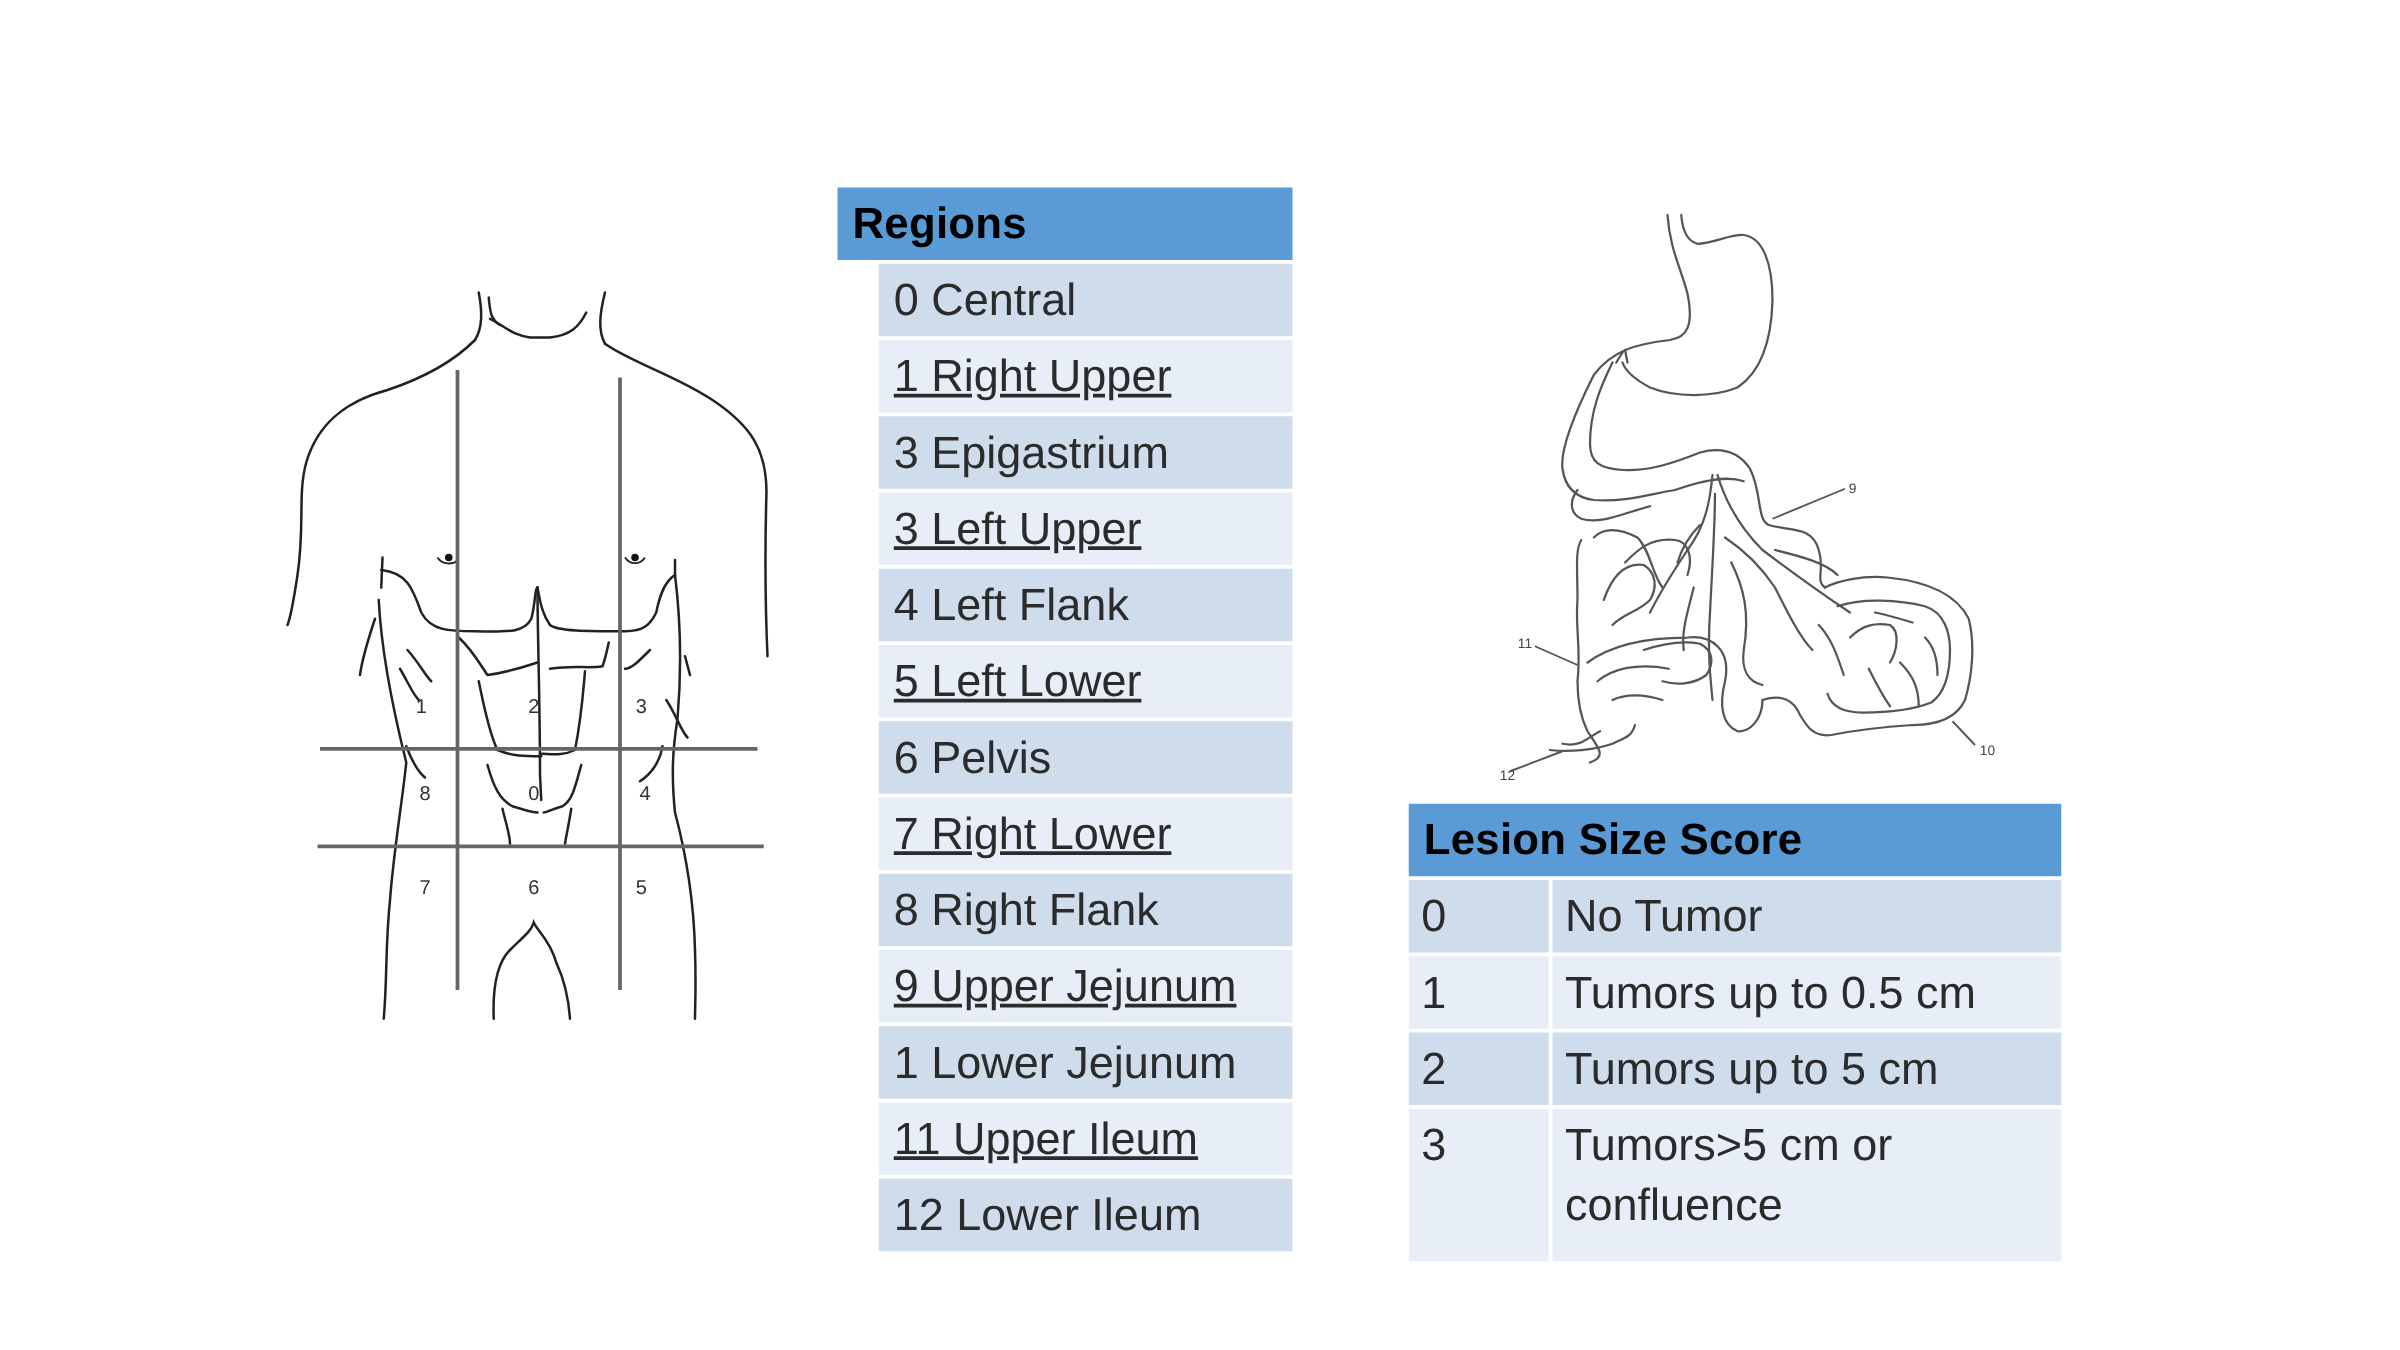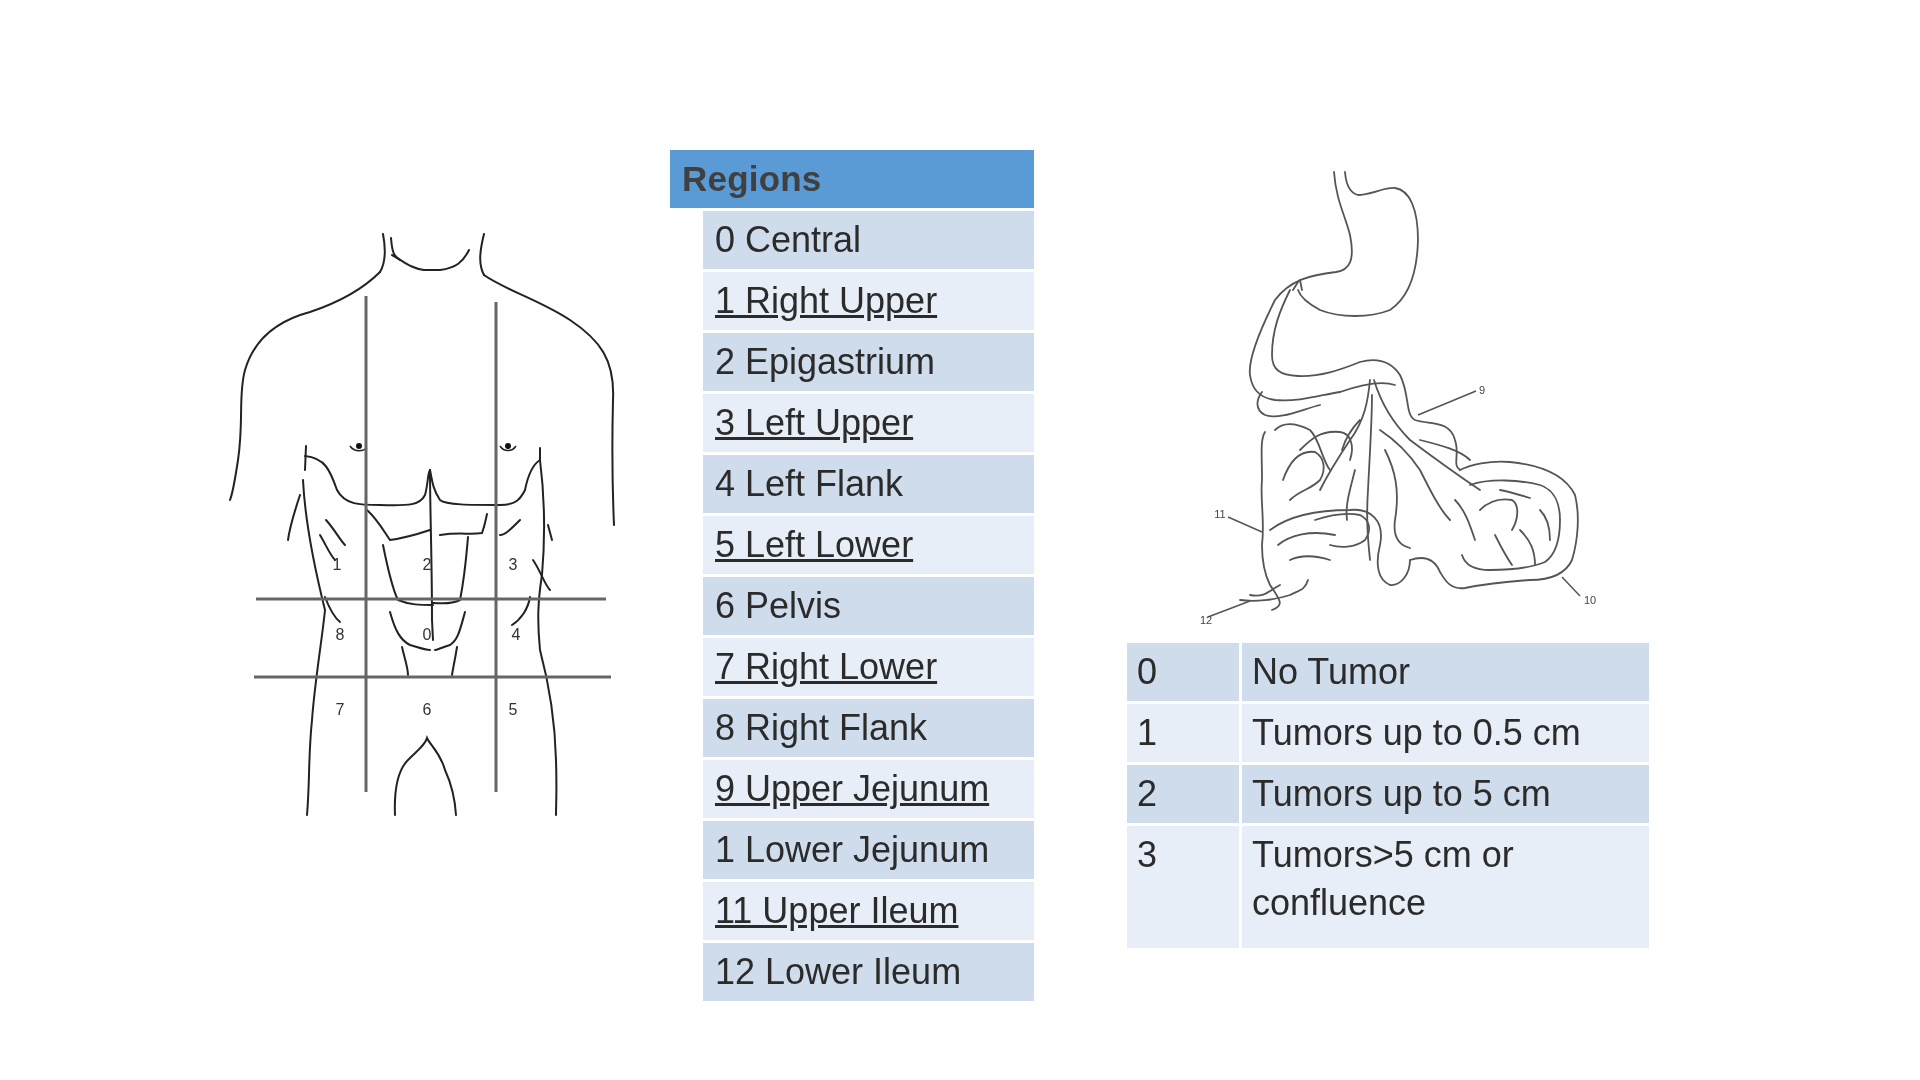--- a/index.html
+++ b/index.html
@@ -2,21 +2,21 @@
 <html><head>
 <meta charset="utf-8">
 <style>
   html, body { margin:0; padding:0; }
   body { width:1920px; height:1080px; background:#ffffff; position:relative; overflow:hidden;
          font-family:"Liberation Sans", "DejaVu Sans", sans-serif; }
   .fig { position:absolute; left:0; top:0; }
   .tbl { position:absolute; }
   .regions { left:670px; top:150px; width:364px; }
   .lesion { left:1127px; top:643px; width:522px; }
-  .hdr { background:#5b9bd5; color:#404040; font-weight:bold; font-size:35px;
+  .hdr { background:#5b9bd5; color:#000000; font-weight:bold; font-size:35px;
          height:58px; line-height:58px; padding-left:12px; box-sizing:border-box;
          margin-bottom:3px; letter-spacing:0.2px; }
   .row { height:58px; line-height:58px; font-size:36px; color:#2b2b2b;
          padding-left:12px; box-sizing:border-box; margin-bottom:3px; white-space:nowrap;margin-left:33px; }
   .row.dark { background:#cfdcec; }
   .row.light { background:#e8eef7;text-decoration:underline; }
   .lrow { display:flex; margin-bottom:3px; font-size:36px; color:#2b2b2b; }
   .lrow .sc { width:112px; padding-left:10px; box-sizing:border-box; margin-right:3px; }
   .lrow .ds { flex:1; padding-left:10px; box-sizing:border-box; }
   .lrow .sc, .lrow .ds { line-height:48px; padding-top:5px; padding-bottom:5px; }
@@ -139,34 +139,35 @@
     <text x="1220" y="518">11</text>
     <text x="1206" y="624">12</text>
     <text x="1590" y="604">10</text>
   </g>
 </svg>
 
 <div class="tbl regions">
   <div class="hdr">Regions</div>
   <div class="row dark">0 Central</div>
   <div class="row light">1 Right Upper</div>
-  <div class="row dark">2 Epigastrium</div>
+  <div class="row dark">3 Epigastrium</div>
   <div class="row light">3 Left Upper</div>
   <div class="row dark">4 Left Flank</div>
   <div class="row light">5 Left Lower</div>
   <div class="row dark">6 Pelvis</div>
   <div class="row light">7 Right Lower</div>
   <div class="row dark">8 Right Flank</div>
   <div class="row light">9 Upper Jejunum</div>
   <div class="row dark">1 Lower Jejunum</div>
   <div class="row light">11 Upper Ileum</div>
   <div class="row dark">12 Lower Ileum</div>
 </div>
 
 <div class="tbl lesion">
+  <div class="hdr">Lesion Size Score</div>
   <div class="lrow dark">
     <div class="sc">0</div>
     <div class="ds">No Tumor</div>
   </div>
   <div class="lrow light">
     <div class="sc">1</div>
     <div class="ds">Tumors up to 0.5 cm</div>
   </div>
   <div class="lrow dark">
     <div class="sc">2</div>

